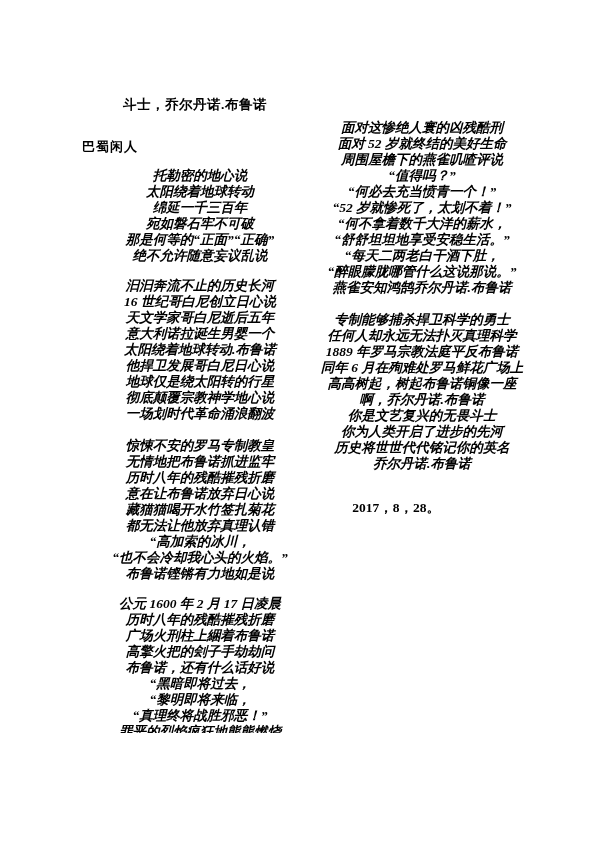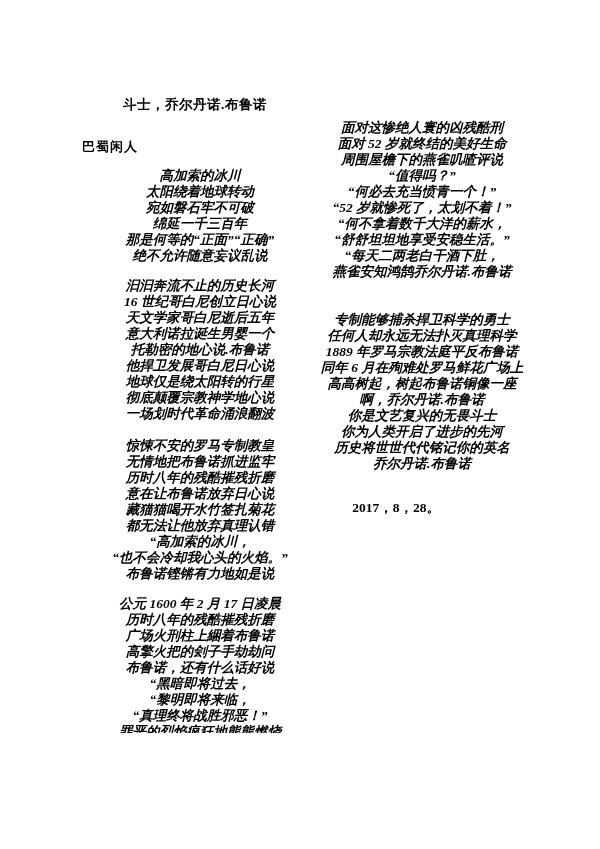--- a/index.html
+++ b/index.html
@@ -68,34 +68,34 @@
 </head>
 <body>
 
 <div class="page">
 
   <div class="poem-title">斗士，乔尔丹诺.布鲁诺</div>
 
   <div class="poem-author">巴蜀闲人</div>
 
   <div class="stanza" id="stanza-1">
-      <div class="poem-line">高加索的冰川</div>
+      <div class="poem-line">托勒密的地心说</div>
       <div class="poem-line">太阳绕着地球转动</div>
+      <div class="poem-line">绵延一千三百年</div>
       <div class="poem-line">宛如磐石牢不可破</div>
-      <div class="poem-line">绵延一千三百年</div>
       <div class="poem-line">那是何等的“正面”“正确”</div>
       <div class="poem-line">绝不允许随意妄议乱说</div>
     </div>
 
   <div class="stanza" id="stanza-2">
       <div class="poem-line">汩汩奔流不止的历史长河</div>
       <div class="poem-line">16 世纪哥白尼创立日心说</div>
       <div class="poem-line">天文学家哥白尼逝后五年</div>
       <div class="poem-line">意大利诺拉诞生男婴一个</div>
-      <div class="poem-line">托勒密的地心说.布鲁诺</div>
+      <div class="poem-line">太阳绕着地球转动.布鲁诺</div>
       <div class="poem-line">他捍卫发展哥白尼日心说</div>
       <div class="poem-line">地球仅是绕太阳转的行星</div>
       <div class="poem-line">彻底颠覆宗教神学地心说</div>
       <div class="poem-line">一场划时代革命涌浪翻波</div>
     </div>
 
   <div class="stanza" id="stanza-3">
       <div class="poem-line">惊悚不安的罗马专制教皇</div>
       <div class="poem-line">无情地把布鲁诺抓进监牢</div>
       <div class="poem-line">历时八年的残酷摧残折磨</div>
@@ -123,20 +123,21 @@
   <div class="stanza" id="stanza-5">
       <div class="poem-line">面对这惨绝人寰的凶残酷刑</div>
       <div class="poem-line">面对 52 岁就终结的美好生命</div>
       <div class="poem-line">周围屋檐下的燕雀叽喳评说</div>
       <div class="poem-line">“值得吗？”</div>
       <div class="poem-line">“何必去充当愤青一个！”</div>
       <div class="poem-line">“52 岁就惨死了，太划不着！”</div>
       <div class="poem-line">“何不拿着数千大洋的薪水，</div>
       <div class="poem-line">“舒舒坦坦地享受安稳生活。”</div>
       <div class="poem-line">“每天二两老白干酒下肚，</div>
+      <div class="poem-line">“醉眼朦胧哪管什么这说那说。”</div>
       <div class="poem-line">燕雀安知鸿鹄乔尔丹诺.布鲁诺</div>
     </div>
 
   <div class="stanza" id="stanza-6">
       <div class="poem-line">专制能够捕杀捍卫科学的勇士</div>
       <div class="poem-line">任何人却永远无法扑灭真理科学</div>
       <div class="poem-line">1889 年罗马宗教法庭平反布鲁诺</div>
       <div class="poem-line">同年 6 月在殉难处罗马鲜花广场上</div>
       <div class="poem-line">高高树起，树起布鲁诺铜像一座</div>
       <div class="poem-line">啊，乔尔丹诺.布鲁诺</div>

